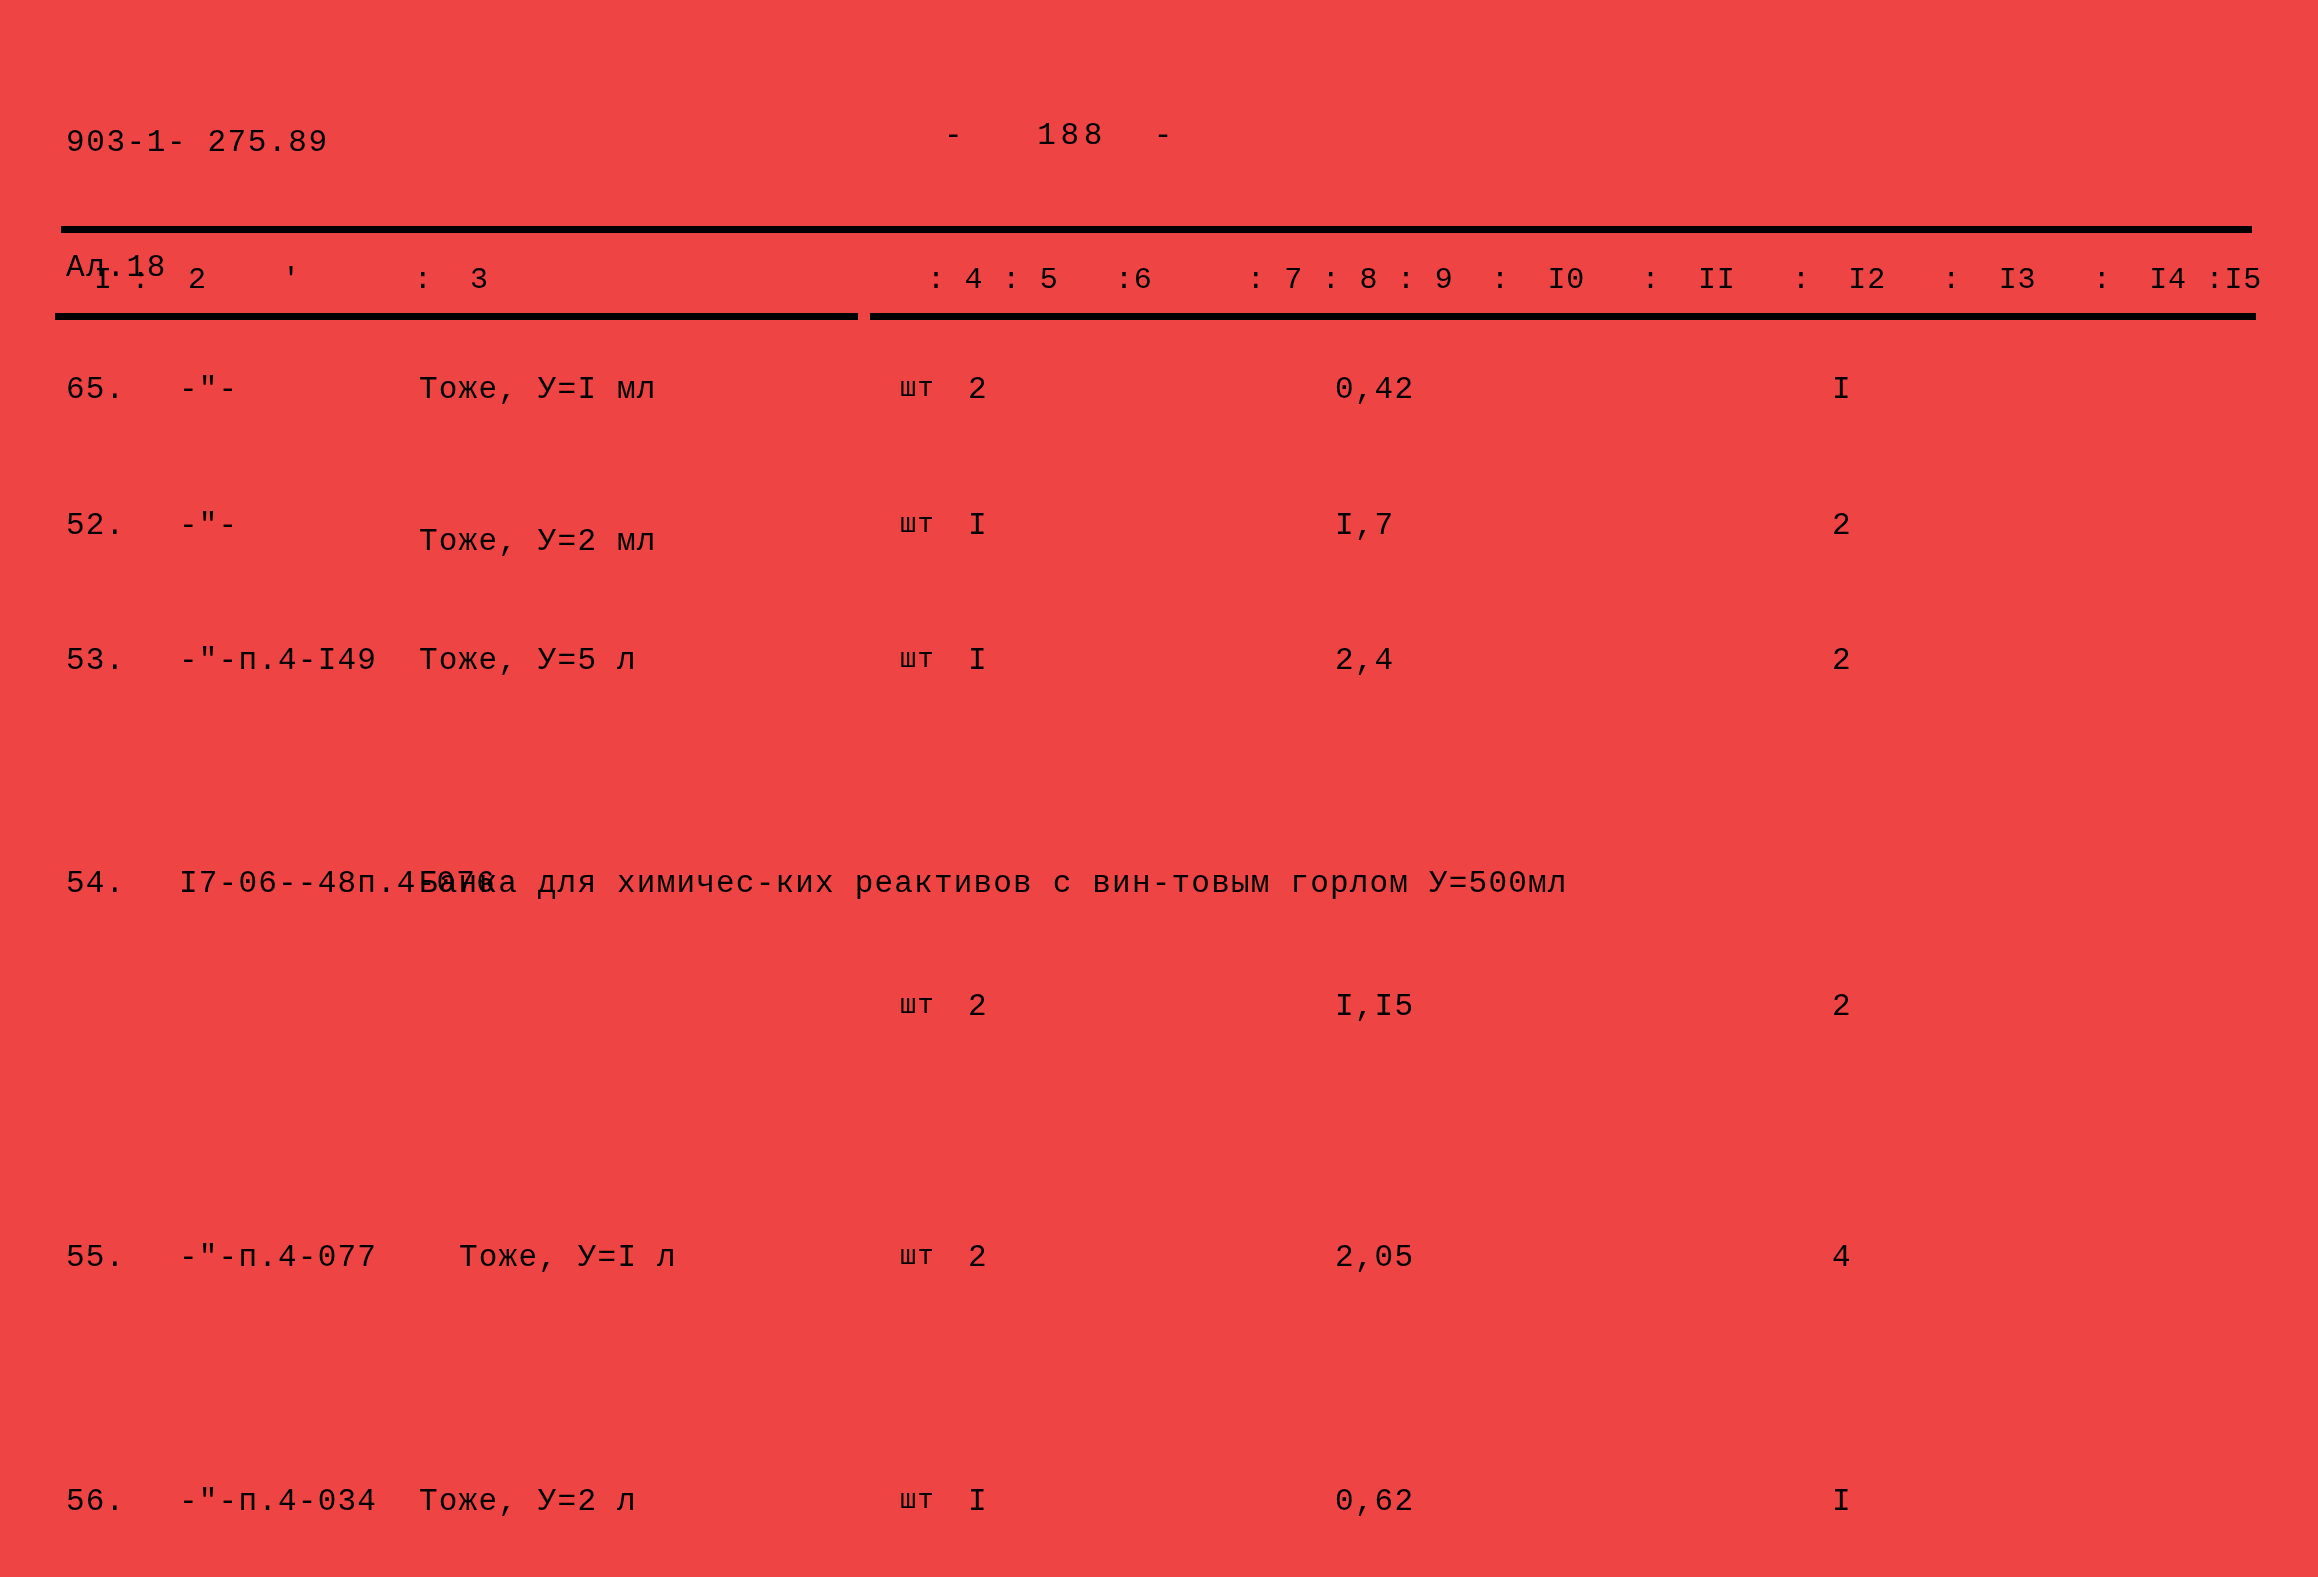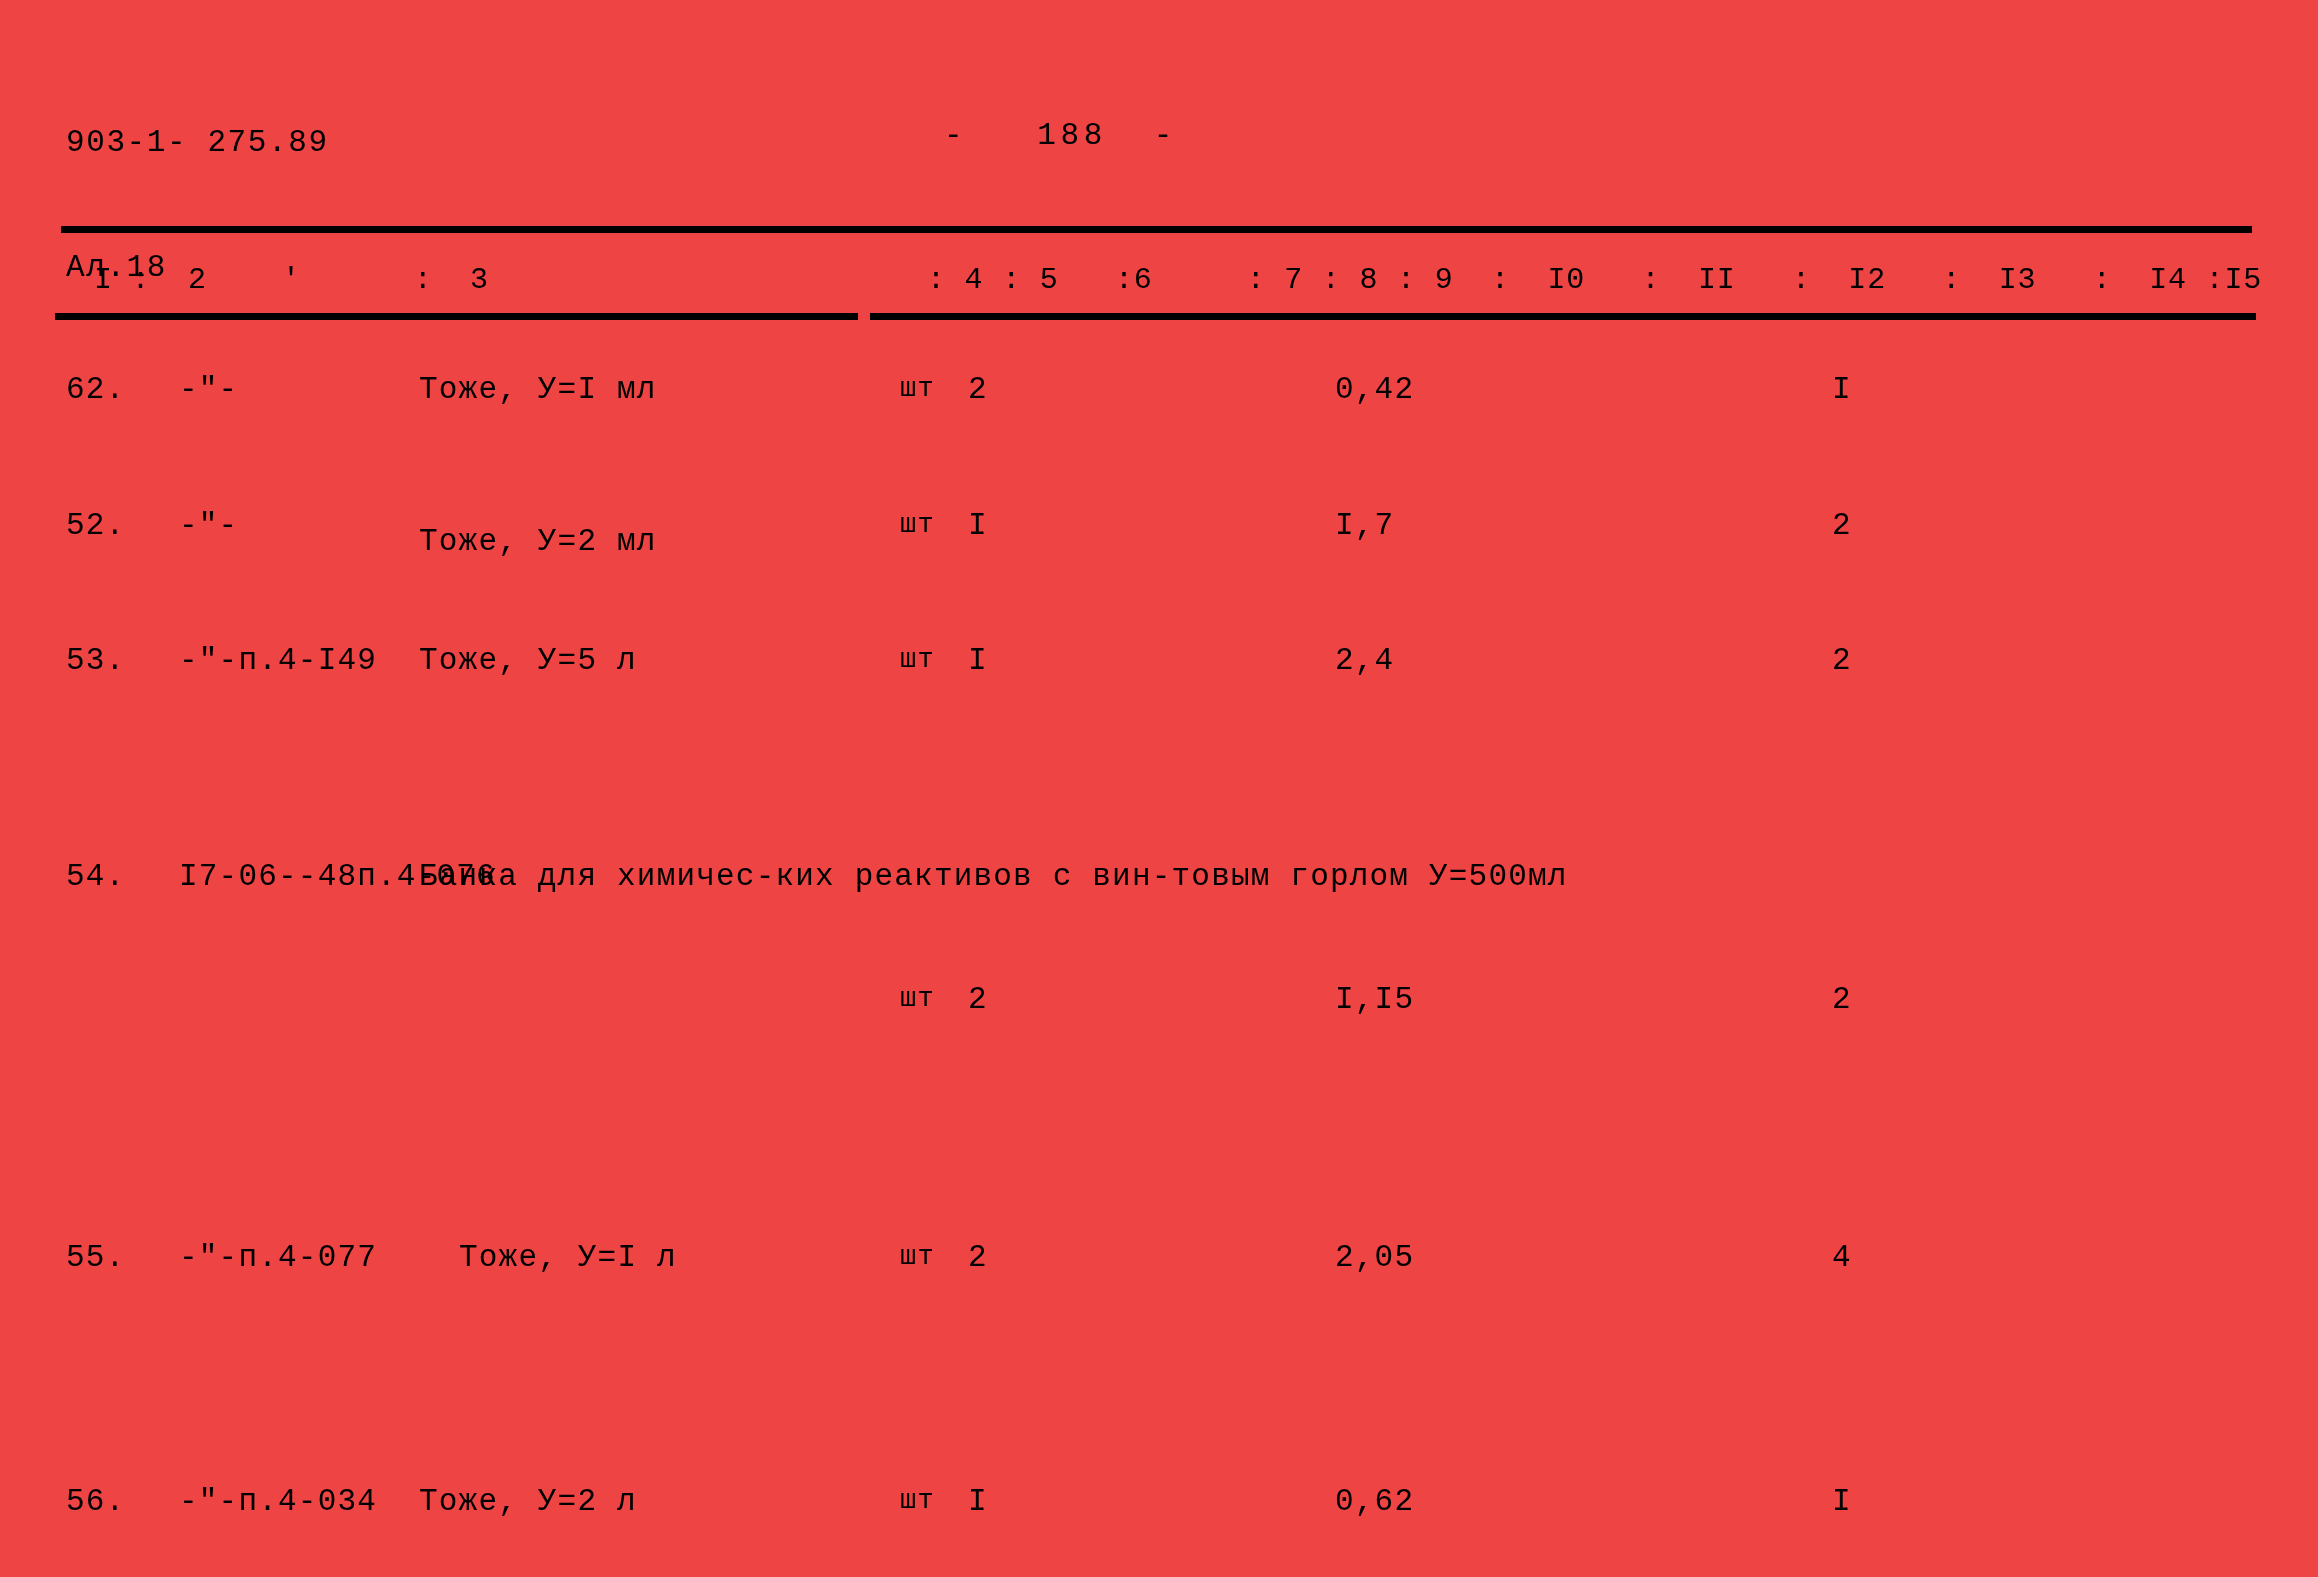--- a/index.html
+++ b/index.html
@@ -118,21 +118,21 @@
   <div class="rule rule-top"></div>
 
   <div class="colnums colnums-left">I :  2    '      :  3</div>
   <div class="colnums colnums-right">: 4 : 5   :6     : 7 : 8 : 9  :  I0   :  II   :  I2   :  I3   :  I4 :I5</div>
 
   <div class="rule rule-head-a"></div>
   <div class="rule rule-head-b"></div>
 
   <div class="tbody" id="tbody">
       <div class="row" style="height: 68px; top: 0px;">
-        <div class="cell c-num" style="top: 0px;">62.</div>
+        <div class="cell c-num" style="top: 0px;">65.</div>
         <div class="cell c-code" style="top: 0px;"><span>-"-</span></div>
         <div class="cell c-desc" style="top: 0px;"><span>Тоже, У=I мл</span></div>
         <div class="cell c-unit" style="top: 0px; font-size: 27px;">шт</div>
         <div class="cell c-qty" style="top: 0px;">2</div>
         <div class="cell c-mass" style="top: 0px;">0,42</div>
         <div class="cell c-col11" style="top: 0px;">I</div>
       </div>
       <div class="row" style="height: 68px; top: 68px;">
         <div class="cell c-num" style="top: 0px;">52.</div>
         <div class="cell c-code" style="top: 0px;"><span>-"-</span></div>
@@ -144,21 +144,21 @@
       </div>
       <div class="row" style="height: 108px; top: 135px;">
         <div class="cell c-num" style="top: 0px;">53.</div>
         <div class="cell c-code" style="top: 0px;"><span>-"-</span><span>п.4-I49</span></div>
         <div class="cell c-desc" style="top: 0px;"><span>Тоже, У=5 л</span></div>
         <div class="cell c-unit" style="top: 0px; font-size: 27px;">шт</div>
         <div class="cell c-qty" style="top: 0px;">I</div>
         <div class="cell c-mass" style="top: 0px;">2,4</div>
         <div class="cell c-col11" style="top: 0px;">2</div>
       </div>
-      <div class="row" style="height: 190px; top: 243px;">
+      <div class="row" style="height: 190px; top: 250px;">
         <div class="cell c-num" style="top: 0px;">54.</div>
         <div class="cell c-code" style="top: 0px;"><span>I7-06-</span><span>-48</span><span>п.4-076</span></div>
         <div class="cell c-desc" style="top: 0px;"><span>Банка для химичес-</span><span>ких реактивов с вин-</span><span>товым горлом У=500</span><span>мл</span></div>
         <div class="cell c-unit" style="top: 123px; font-size: 27px;">шт</div>
         <div class="cell c-qty" style="top: 123px;">2</div>
         <div class="cell c-mass" style="top: 123px;">I,I5</div>
         <div class="cell c-col11" style="top: 123px;">2</div>
       </div>
       <div class="row" style="height: 108px; top: 434px;">
         <div class="cell c-num" style="top: 0px;">55.</div>

